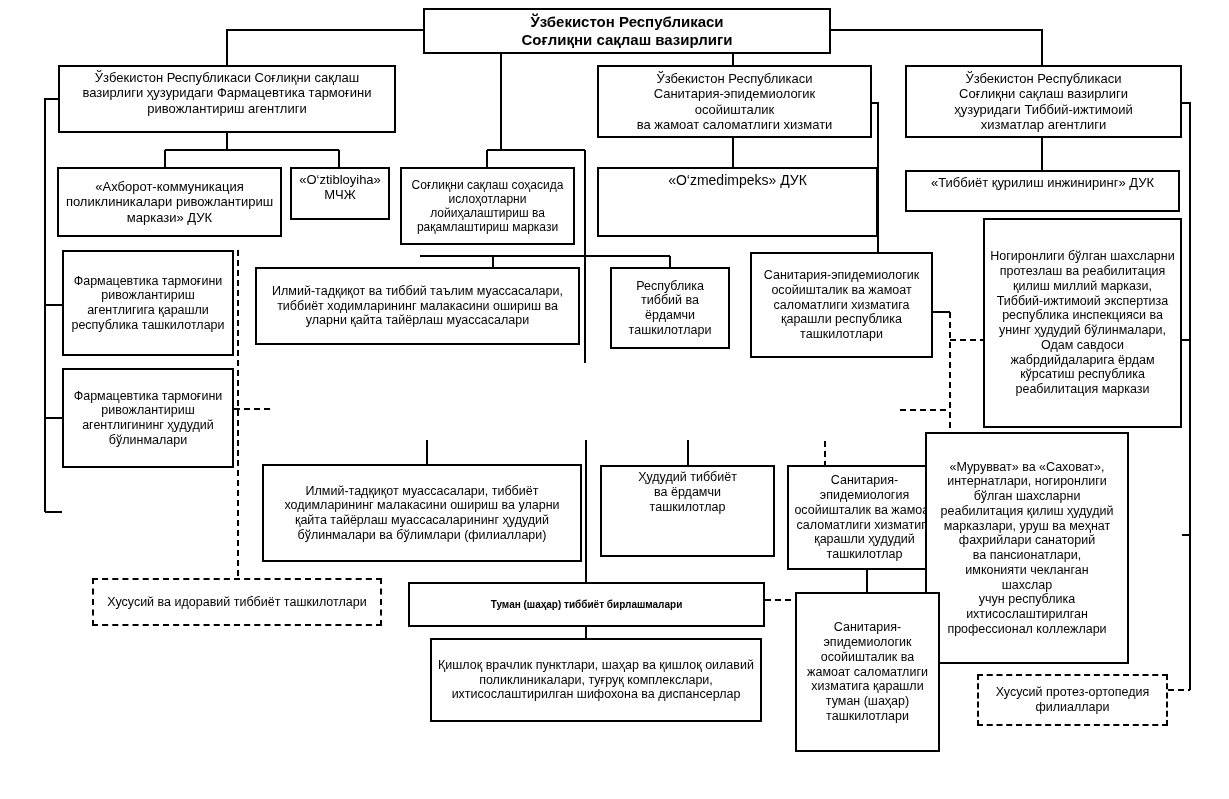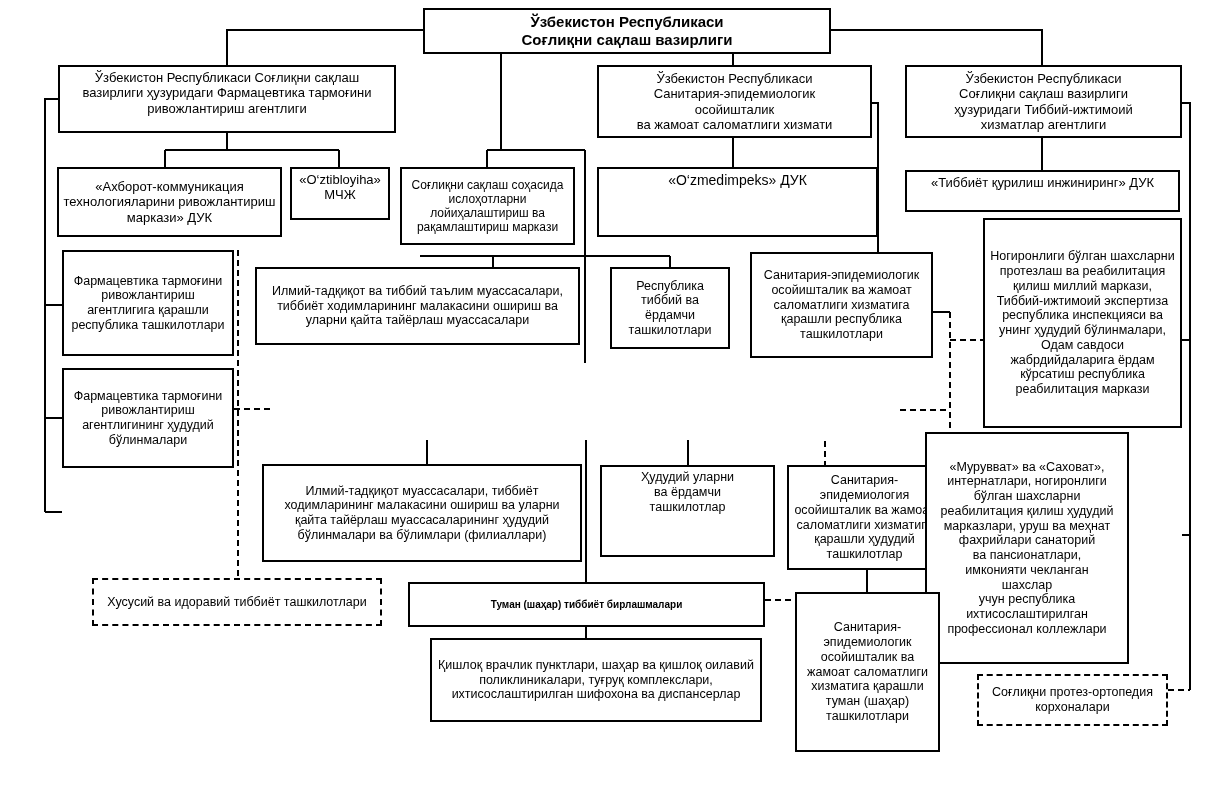--- a/index.html
+++ b/index.html
@@ -88,48 +88,48 @@
   <div class="node top" style="left:58px;top:65px;width:338px;height:68px;font-size:13px;">Ўзбекистон Республикаси Соғлиқни сақлаш вазирлиги ҳузуридаги Фармацевтика тармоғини ривожлантириш агентлиги</div>
   <div class="node" style="left:597px;top:65px;width:275px;height:73px;font-size:13px;">Ўзбекистон Республикаси
 Санитария-эпидемиологик
 осойишталик
 ва жамоат саломатлиги хизмати</div>
   <div class="node" style="left:905px;top:65px;width:277px;height:73px;font-size:13px;">Ўзбекистон Республикаси
 Соғлиқни сақлаш вазирлиги
 ҳузуридаги Тиббий-ижтимоий
 хизматлар агентлиги</div>
 
-  <div class="node" style="left:57px;top:167px;width:225px;height:70px;font-size:13px;">«Ахборот-коммуникация технологияларини ривожлантириш маркази» ДУК</div>
+  <div class="node" style="left:57px;top:167px;width:225px;height:70px;font-size:13px;">«Ахборот-коммуникация поликлиникалари ривожлантириш маркази» ДУК</div>
   <div class="node top" style="left:290px;top:167px;width:100px;height:53px;font-size:13px;">«O‘ztibloyiha»
 МЧЖ</div>
   <div class="node" style="left:400px;top:167px;width:175px;height:78px;font-size:12px;">Соғлиқни сақлаш соҳасида ислоҳотларни лойиҳалаштириш ва рақамлаштириш маркази</div>
   <div class="node top" style="left:597px;top:167px;width:281px;height:70px;font-size:14px;">«O‘zmedimpeks» ДУК</div>
   <div class="node top" style="left:905px;top:170px;width:275px;height:42px;font-size:13px;">«Тиббиёт қурилиш инжиниринг» ДУК</div>
 
   <div class="node" style="left:62px;top:250px;width:172px;height:106px;">Фармацевтика тармоғини ривожлантириш агентлигига қарашли республика ташкилотлари</div>
   <div class="node" style="left:62px;top:368px;width:172px;height:100px;">Фармацевтика тармоғини ривожлантириш агентлигининг ҳудудий бўлинмалари</div>
 
   <div class="node" style="left:255px;top:267px;width:325px;height:78px;">Илмий-тадқиқот ва тиббий таълим муассасалари, тиббиёт ходимларининг малакасини ошириш ва уларни қайта тайёрлаш муассасалари</div>
   <div class="node" style="left:610px;top:267px;width:120px;height:82px;">Республика тиббий ва ёрдамчи ташкилотлари</div>
   <div class="node" style="left:750px;top:252px;width:183px;height:106px;">Санитария-эпидемиологик осойишталик ва жамоат саломатлиги хизматига қарашли республика ташкилотлари</div>
   <div class="node" style="left:983px;top:218px;width:199px;height:210px;">Ногиронлиги бўлган шахсларни протезлаш ва реабилитация қилиш миллий маркази, Тиббий-ижтимоий экспертиза республика инспекцияси ва унинг ҳудудий бўлинмалари, Одам савдоси жабрдийдаларига ёрдам кўрсатиш республика реабилитация маркази</div>
 
 
   <div class="node" style="left:262px;top:464px;width:320px;height:98px;">Илмий-тадқиқот муассасалари, тиббиёт ходимларининг малакасини ошириш ва уларни қайта тайёрлаш муассасаларининг ҳудудий бўлинмалари ва бўлимлари (филиаллари)</div>
-  <div class="node top" style="left:600px;top:465px;width:175px;height:92px;">Ҳудудий уларни
+  <div class="node top" style="left:600px;top:465px;width:175px;height:92px;">Ҳудудий тиббиёт
 ва ёрдамчи
 ташкилотлар</div>
   <div class="node" style="left:787px;top:465px;width:155px;height:105px;">Санитария-эпидемиология осойишталик ва жамоат саломатлиги хизматига қарашли ҳудудий ташкилотлар</div>
   <div class="node" style="left:925px;top:432px;width:204px;height:232px;text-align:center;">«Мурувват» ва «Саховат», интернатлари, ногиронлиги бўлган шахсларни реабилитация қилиш ҳудудий марказлари, уруш ва меҳнат фахрийлари санаторий
 ва пансионатлари,
 имконияти чекланган
 шахслар
 учун республика
 ихтисослаштирилган
 профессионал коллежлари</div>
 
   <div class="node dashed" style="left:92px;top:578px;width:290px;height:48px;">Хусусий ва идоравий тиббиёт ташкилотлари</div>
   <div class="node bold" style="left:408px;top:582px;width:357px;height:45px;font-size:10px;">Туман (шаҳар) тиббиёт бирлашмалари</div>
   <div class="node" style="left:430px;top:638px;width:332px;height:84px;">Қишлоқ врачлик пунктлари, шаҳар ва қишлоқ оилавий поликлиникалари, туғруқ комплекслари, ихтисослаштирилган шифохона ва диспансерлар</div>
   <div class="node" style="left:795px;top:592px;width:145px;height:160px;">Санитария-эпидемиологик осойишталик ва жамоат саломатлиги хизматига қарашли туман (шаҳар) ташкилотлари</div>
-  <div class="node dashed" style="left:977px;top:674px;width:191px;height:52px;">Соғлиқни протез-ортопедия корхоналари</div>
+  <div class="node dashed" style="left:977px;top:674px;width:191px;height:52px;">Хусусий протез-ортопедия филиаллари</div>
 
 </div>
 
 </body></html>

